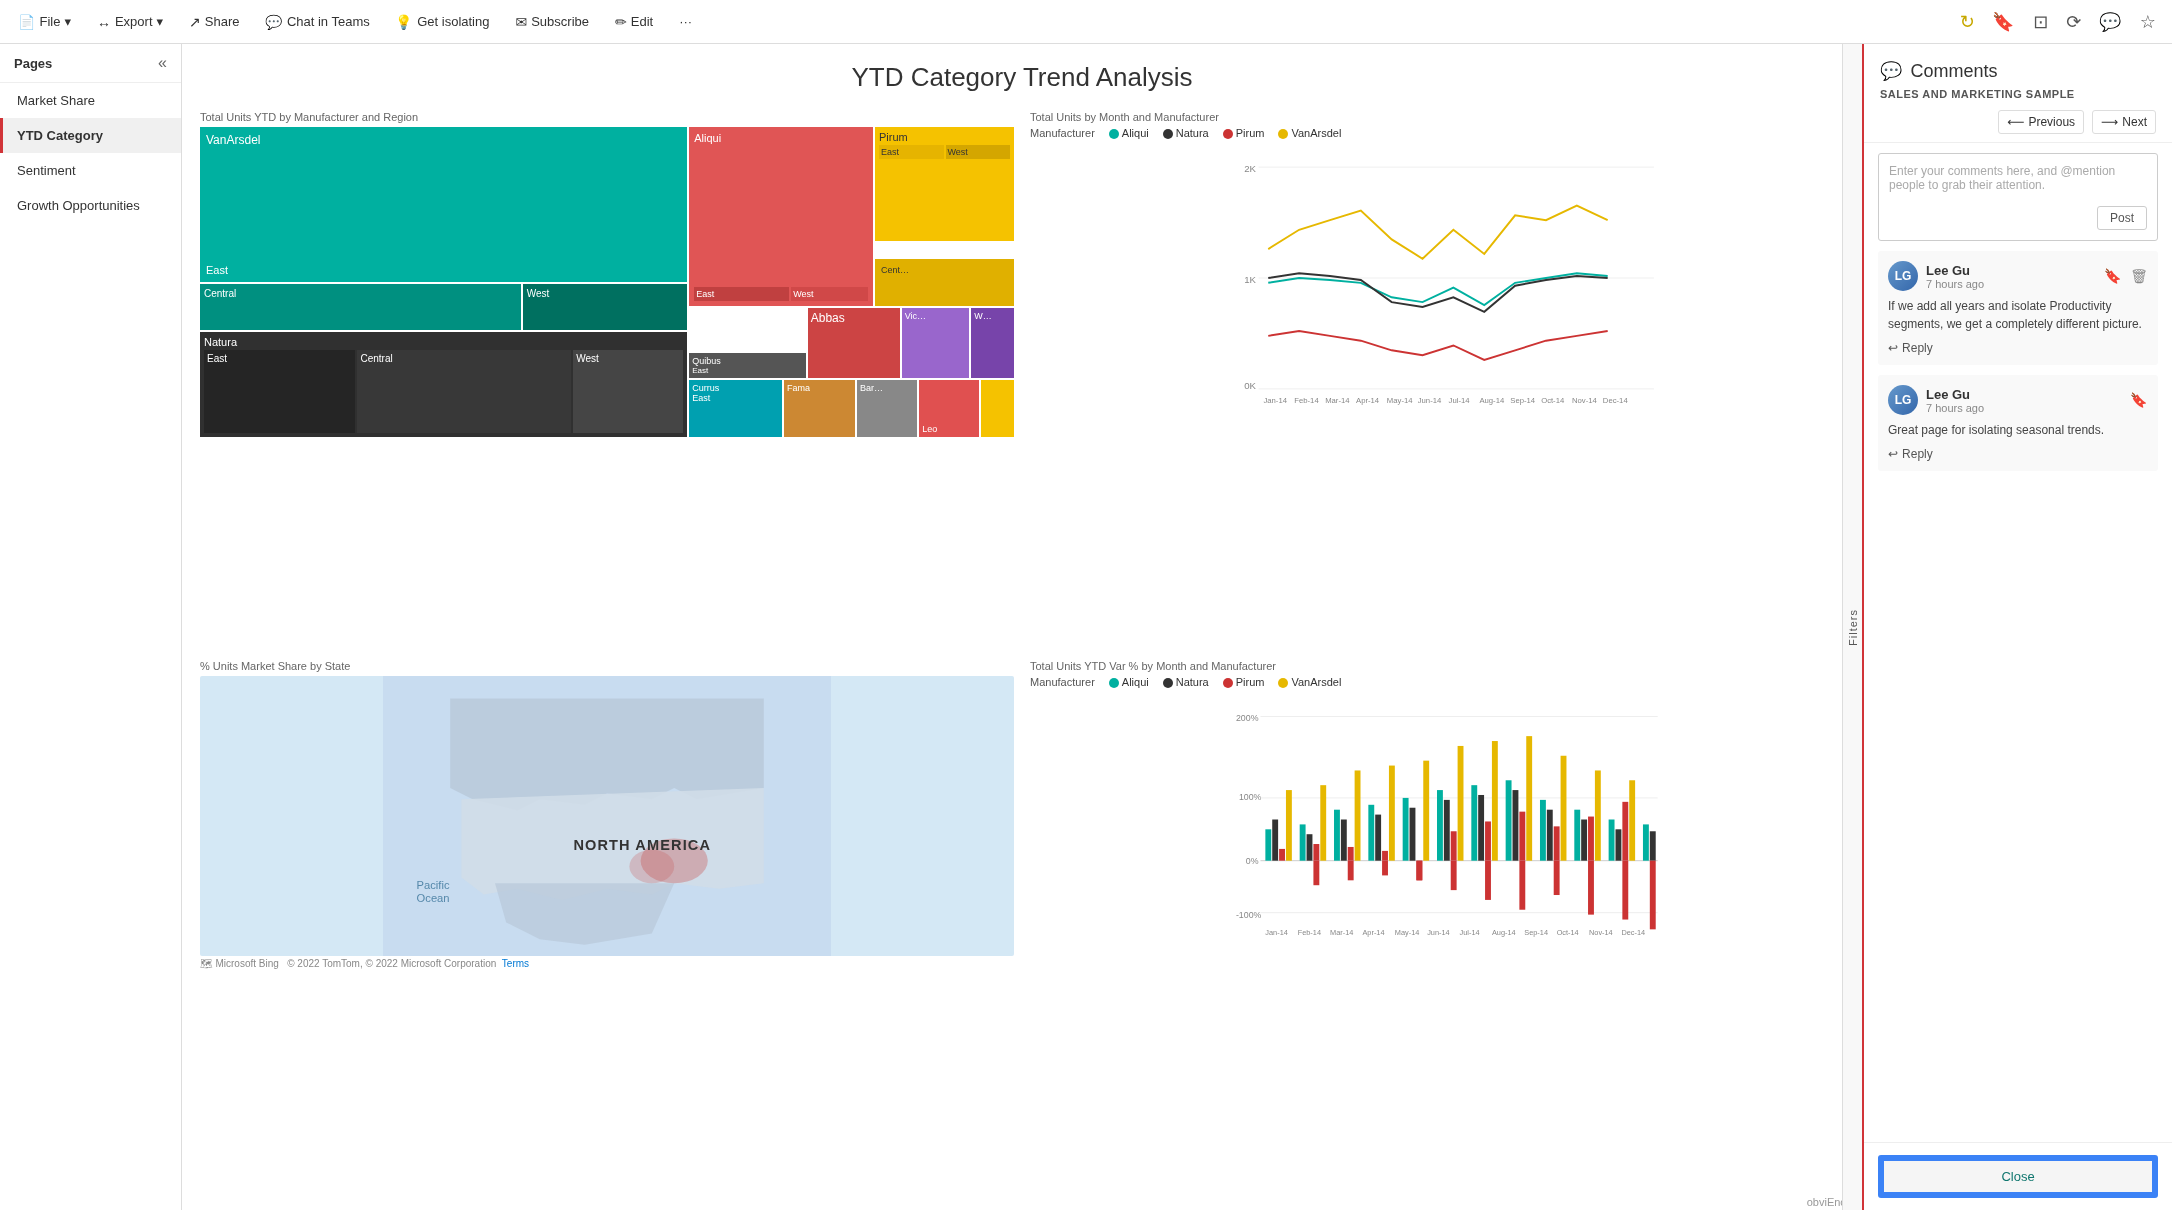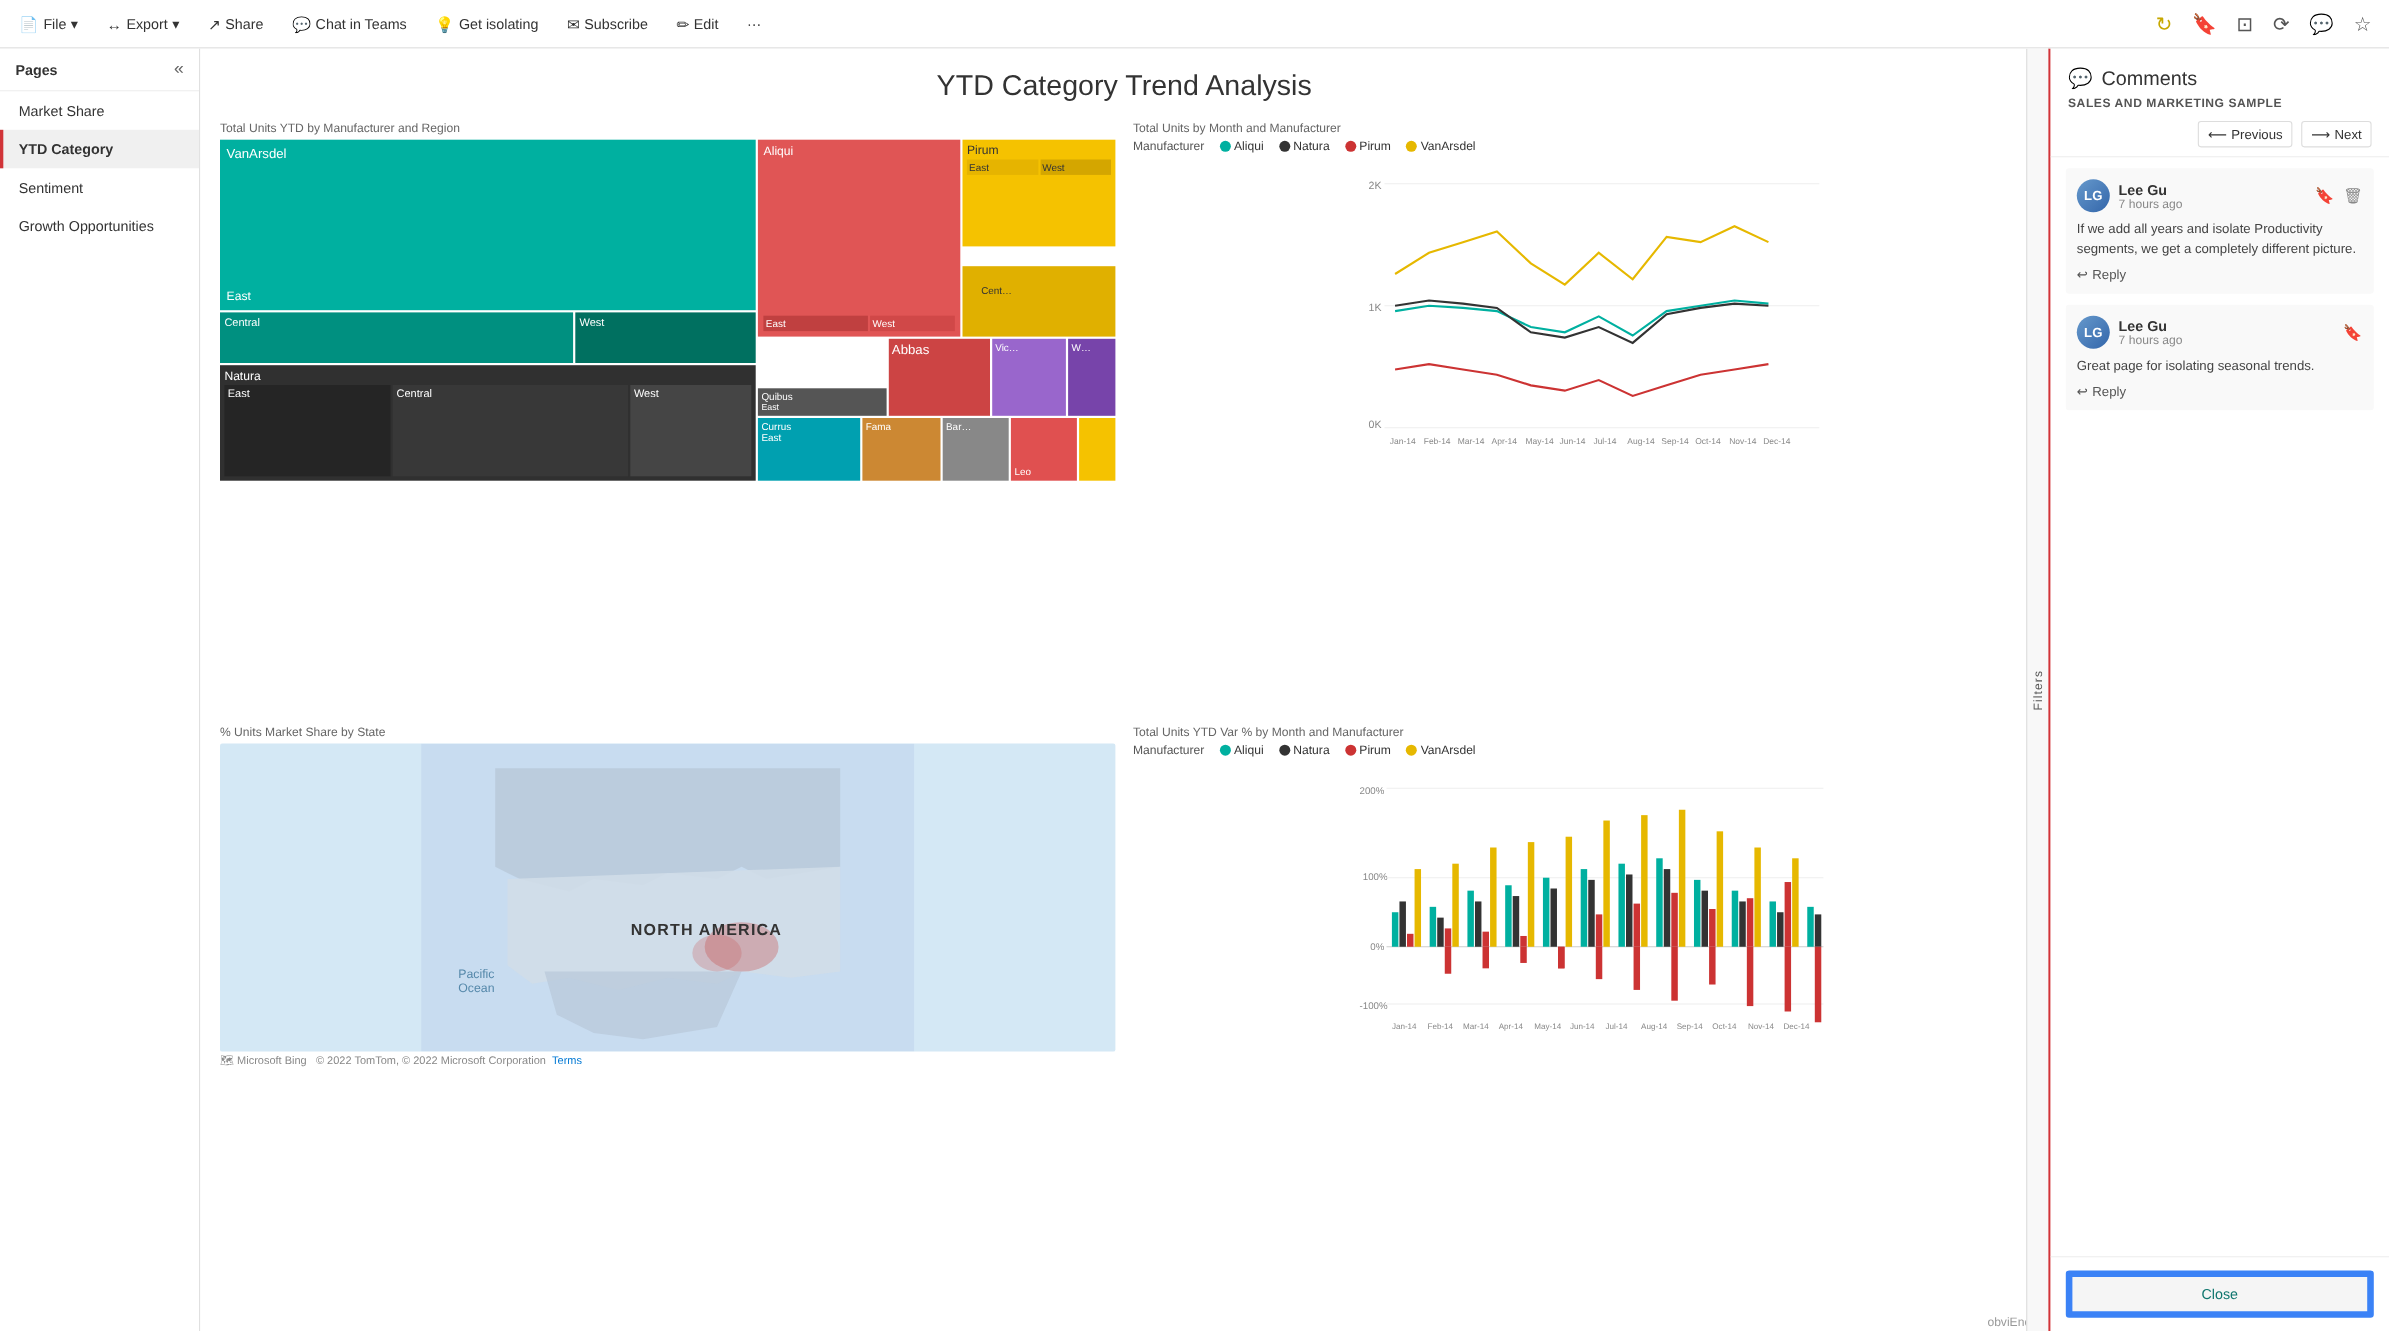--- a/index.html
+++ b/index.html
@@ -189,21 +189,21 @@
                   <div style="background:#d04848; flex:0.8; padding:2px; font-size:9px;">West</div>
                 </div>
               </div>
               <div style="flex:0.8; display:flex; flex-direction:column; gap:2px;">
                 <div style="background:#f5c200; flex:1.5; padding:4px; color:#333; font-size:11px;">Pirum
                   <div style="display:flex; gap:2px; margin-top:2px;">
                     <div style="background:#e6b400; padding:2px; font-size:9px; flex:1;">East</div>
                     <div style="background:#d4a600; padding:2px; font-size:9px; flex:1;">West</div>
                   </div>
                 </div>
-                <div style="background:#e0b000; flex:0.5; padding:17px; font-size:9px; color:#333;margin-top:16px;">Cent…</div>
+                <div style="background:#e0b000; flex:0.5; padding:6px; font-size:9px; color:#333;margin-top:16px;">Cent…</div>
               </div>
             </div>
             <div style="display:flex; gap:2px; flex:0.8;">
               <div style="background:#555; flex:0.9; padding:3px; color:#fff; font-size:9px;margin-top:45px;">Quibus
                 <div style="font-size:8px;">East</div>
               </div>
               <div style="background:#cc4444; flex:0.7; padding:3px; color:#fff; font-size:12px;">Abbas</div>
               <div style="background:#9966cc; flex:0.5; padding:3px; color:#fff; font-size:9px;">Vic…</div>
               <div style="background:#7744aa; flex:0.3; padding:3px; color:#fff; font-size:9px;">W…</div>
             </div>
@@ -418,20 +418,26 @@
         </button>
         <button class="comments-nav-btn">
           <span>⟶</span>
           <span>Next</span>
         </button>
       </div>
     </div>
 
     <div class="comments-body">
 
+      <div style="background:#fff; border:1px solid #ccc; border-radius:3px; padding:10px; font-size:12px; color:#aaa; cursor:text;">
+        <span>Enter your comments here, and @mention people to grab their attention.</span>
+        <div style="text-align:right; margin-top:8px;">
+          <button class="comment-post-btn">Post</button>
+        </div>
+      </div>
 
       <div class="comment-card">
         <div class="comment-user-row">
           <div class="comment-avatar">LG</div>
           <div class="comment-meta">
             <div class="comment-username">Lee Gu</div>
             <div class="comment-time">7 hours ago</div>
           </div>
           <span class="comment-bookmark">🔖</span>
           <span class="comment-delete">🗑</span>

